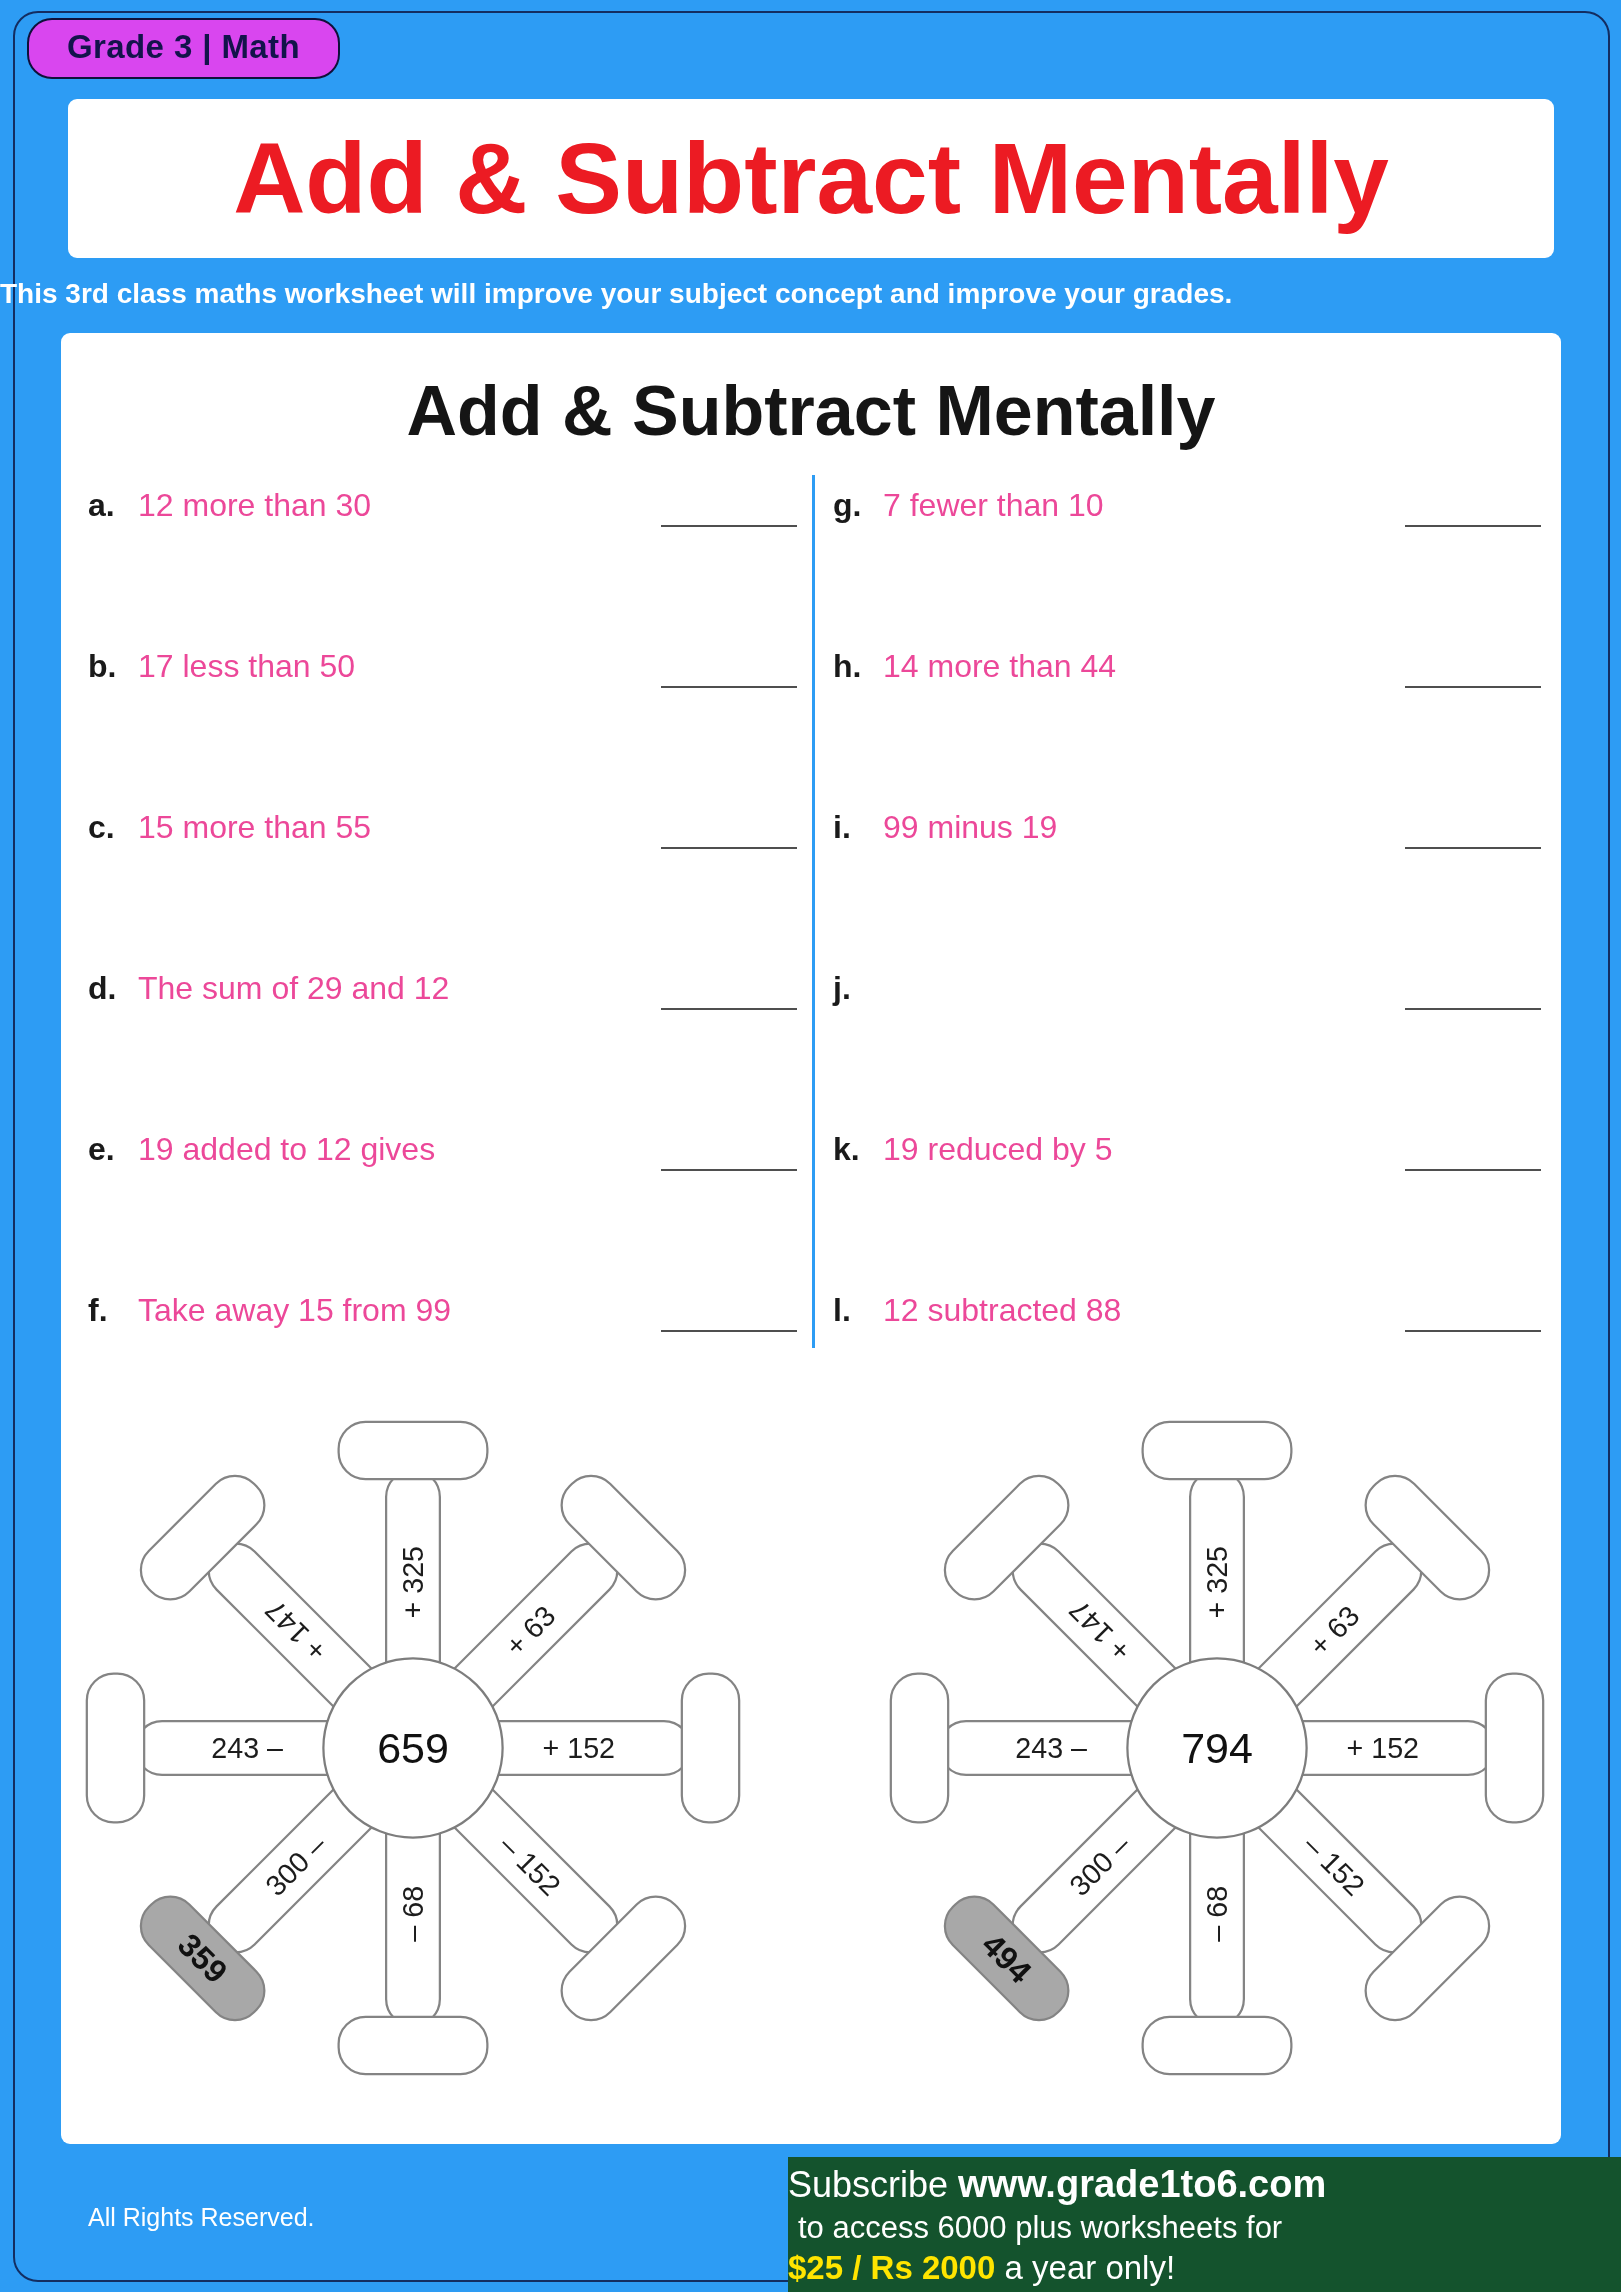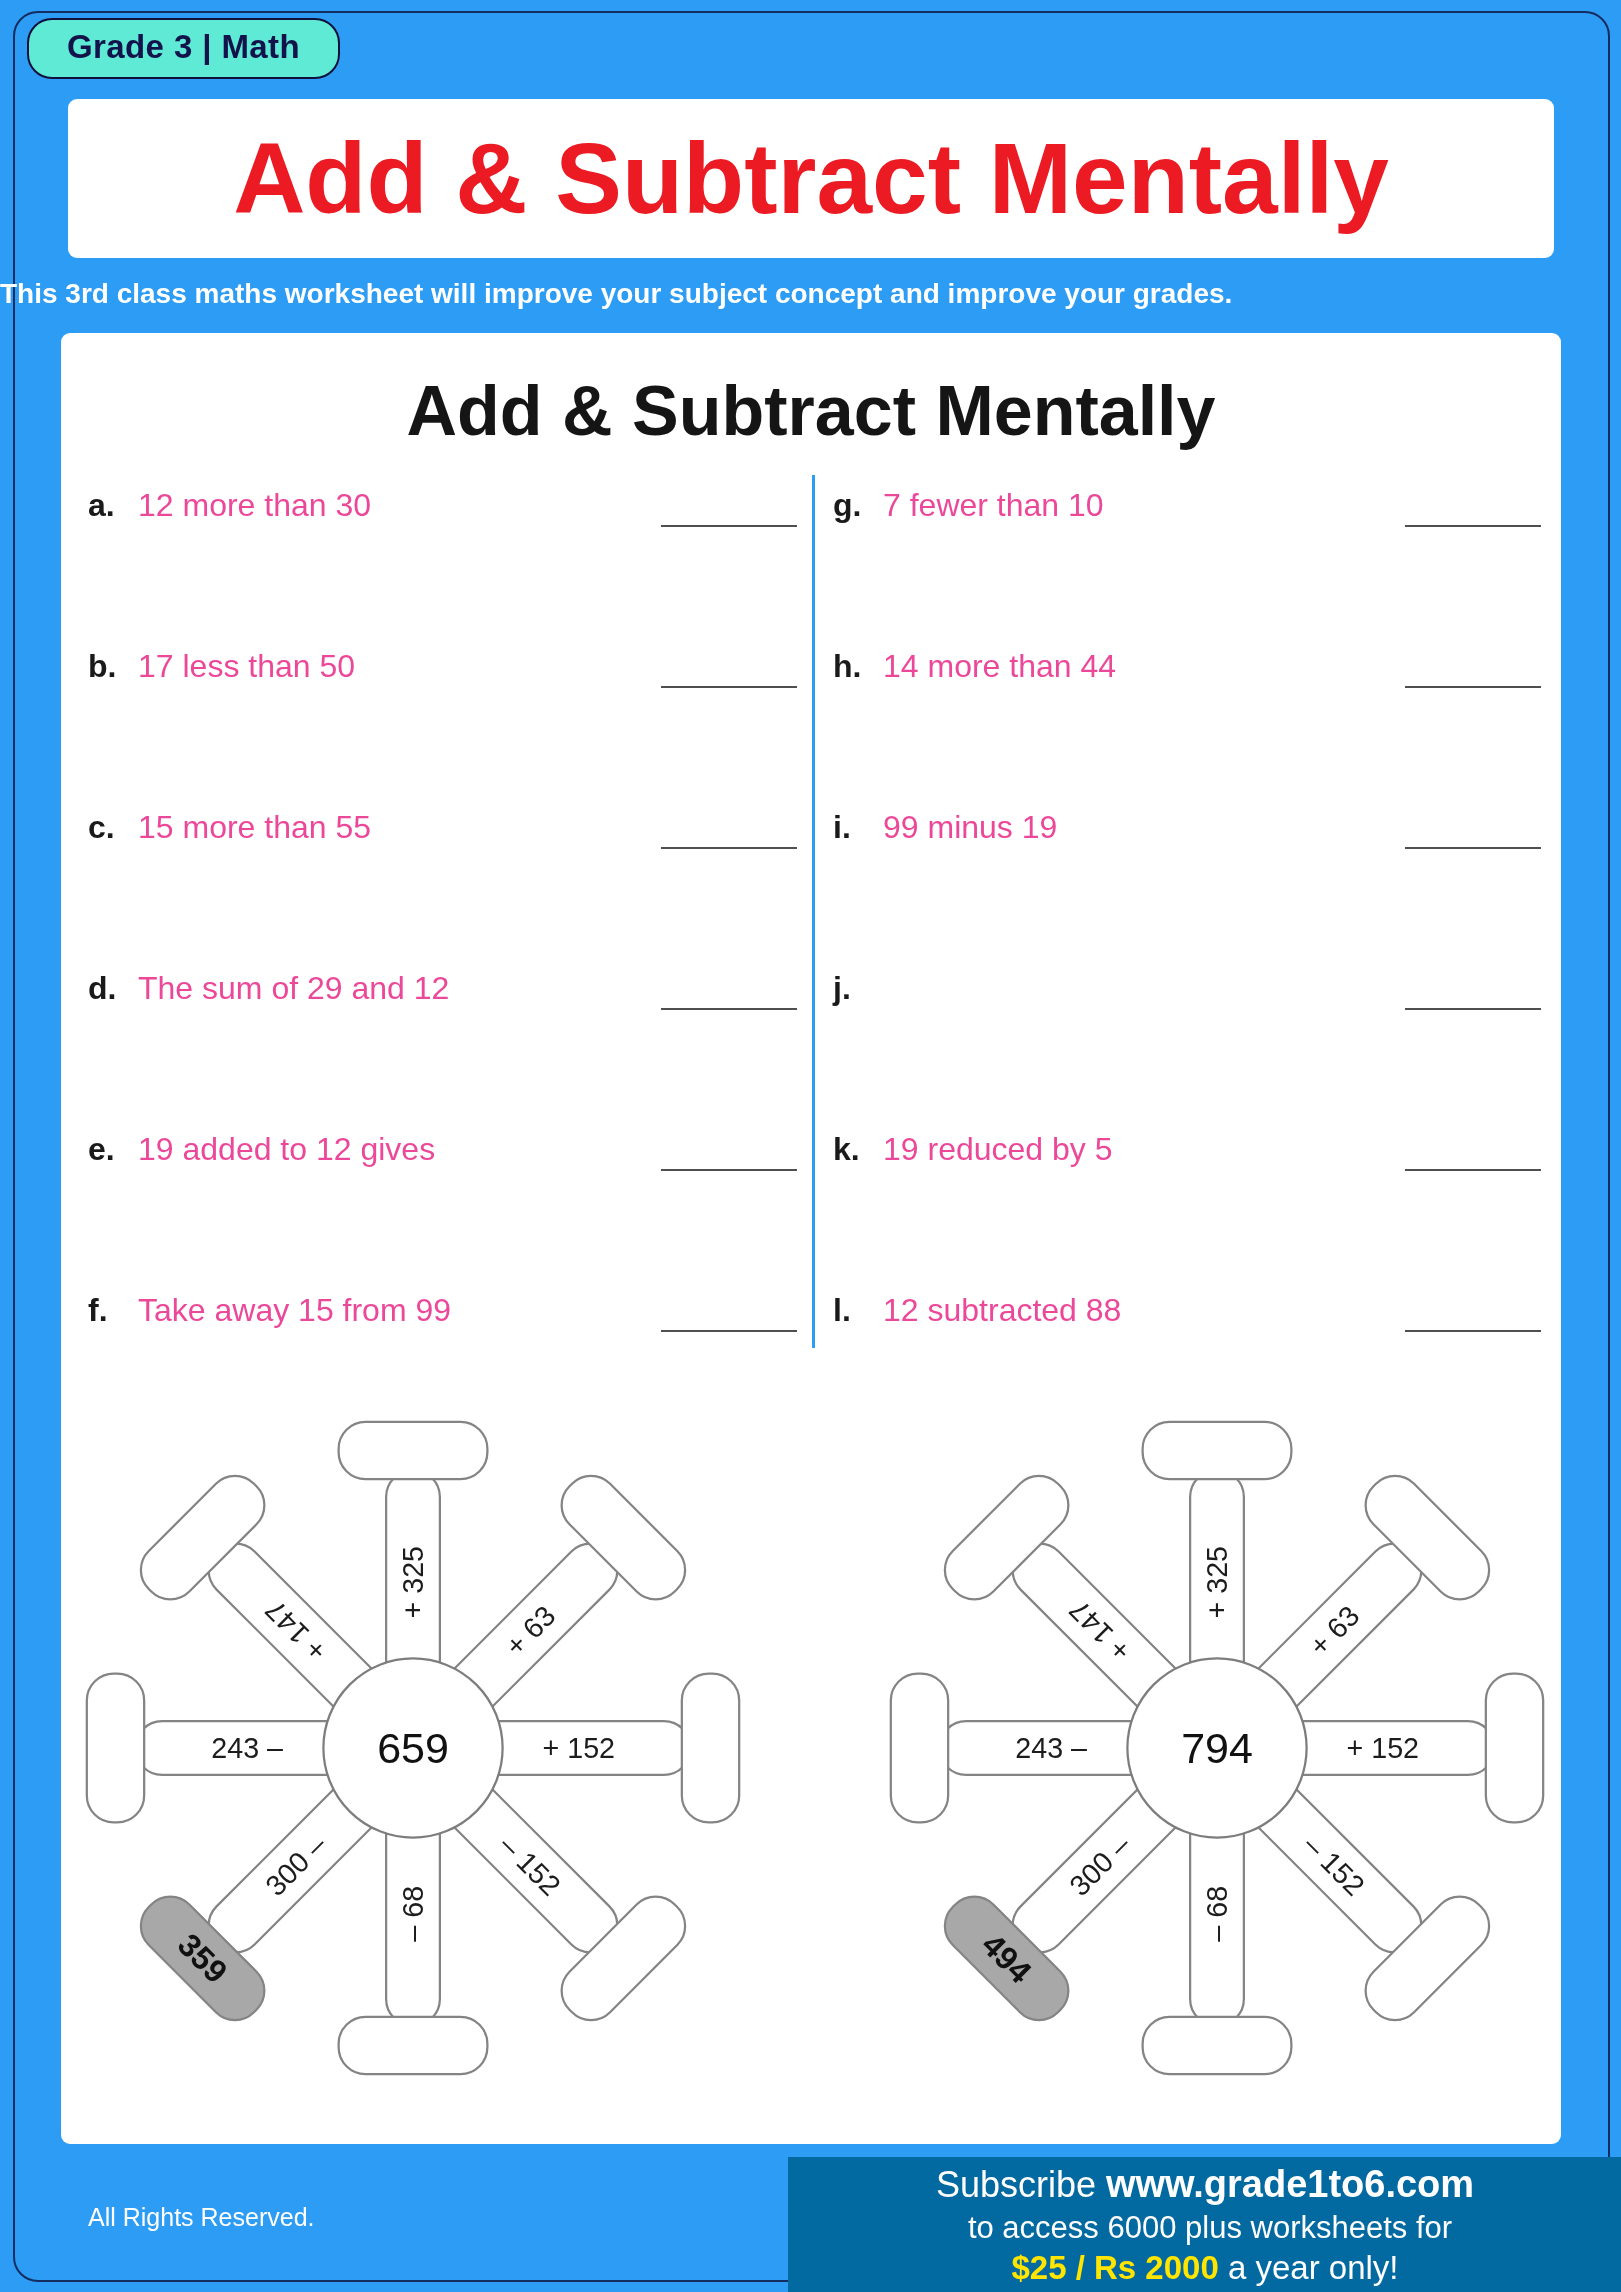--- a/index.html
+++ b/index.html
@@ -6,21 +6,21 @@
   body{
     width:1622px;height:2293px;position:relative;overflow:hidden;
     background:var(--page-bg,#2d9cf4);
     font-family:"Liberation Sans",sans-serif;
   }
   .page-border{
     position:absolute;left:12.5px;right:12.5px;top:10.7px;bottom:10.7px;
     border:2.2px solid rgba(12,18,60,.8);border-radius:25px;pointer-events:none;
   }
   .badge{
-    position:absolute;left:27px;top:18px;background:#5eead4;color:#13134b;
+    position:absolute;left:27px;top:18px;background:#d946ef;color:#13134b;
     font-weight:bold;font-size:33px;padding:8px 38px 10.7px;border-radius:25px;
     border:2.7px solid #10103a;z-index:3;letter-spacing:0.4px;
   }
   .header-band{
     position:absolute;left:68px;right:68px;top:99px;height:159px;background:#fff;
     border-radius:9px;display:flex;align-items:center;justify-content:center;
   }
   .header-title{
     font-size:100px;font-weight:800;color:var(--title-red,#ec1b23);letter-spacing:0px;white-space:nowrap;
   }
@@ -46,22 +46,22 @@
   .wheel.w0{left:7.2px;} .wheel.w1{left:811px;}
   .spoke,.slot{fill:#fff;stroke:#848484;stroke-width:2.5;}
   .slot-filled{fill:#a8a8a8;}
   .hub{fill:#fff;stroke:#7d7d7d;stroke-width:2.5;}
   .spoke-label{font-size:32px;fill:#1c1c1c;text-anchor:middle;dominant-baseline:central;}
   .hub-label{font-size:48px;fill:#111;text-anchor:middle;dominant-baseline:central;}
   .slot-answer{font-size:36px;font-weight:bold;fill:#111;text-anchor:middle;dominant-baseline:central;}
   .copyright{position:absolute;left:70px;top:2201px;color:#fff;font-size:25px;line-height:1.3;z-index:2;}
   .copyright .line2{padding-left:18px;}
   .subscribe{
-    position:absolute;left:788px;right:0;top:2157px;bottom:0;background:#0369a1;color:#fff;
-    display:flex;flex-direction:column;align-items:center;justify-content:center;gap:3.6px;z-index:2;
+    position:absolute;left:788px;right:0;top:2157px;bottom:0;background:#14532d;color:#fff;
+    display:flex;flex-direction:column;align-items:flex-start;justify-content:center;gap:3.6px;z-index:2;
   }
   .sub-line1{font-size:36px;}
   .sub-line1 .site{font-weight:bold;font-size:38px;}
   .sub-line2{font-size:31px;margin-left:10px;}
   .sub-line3{font-size:33px;}
   .sub-line3 .price{color:var(--highlight-yellow,#ffe500);font-weight:bold;}
 </style>
 </head>
 <body>
 

